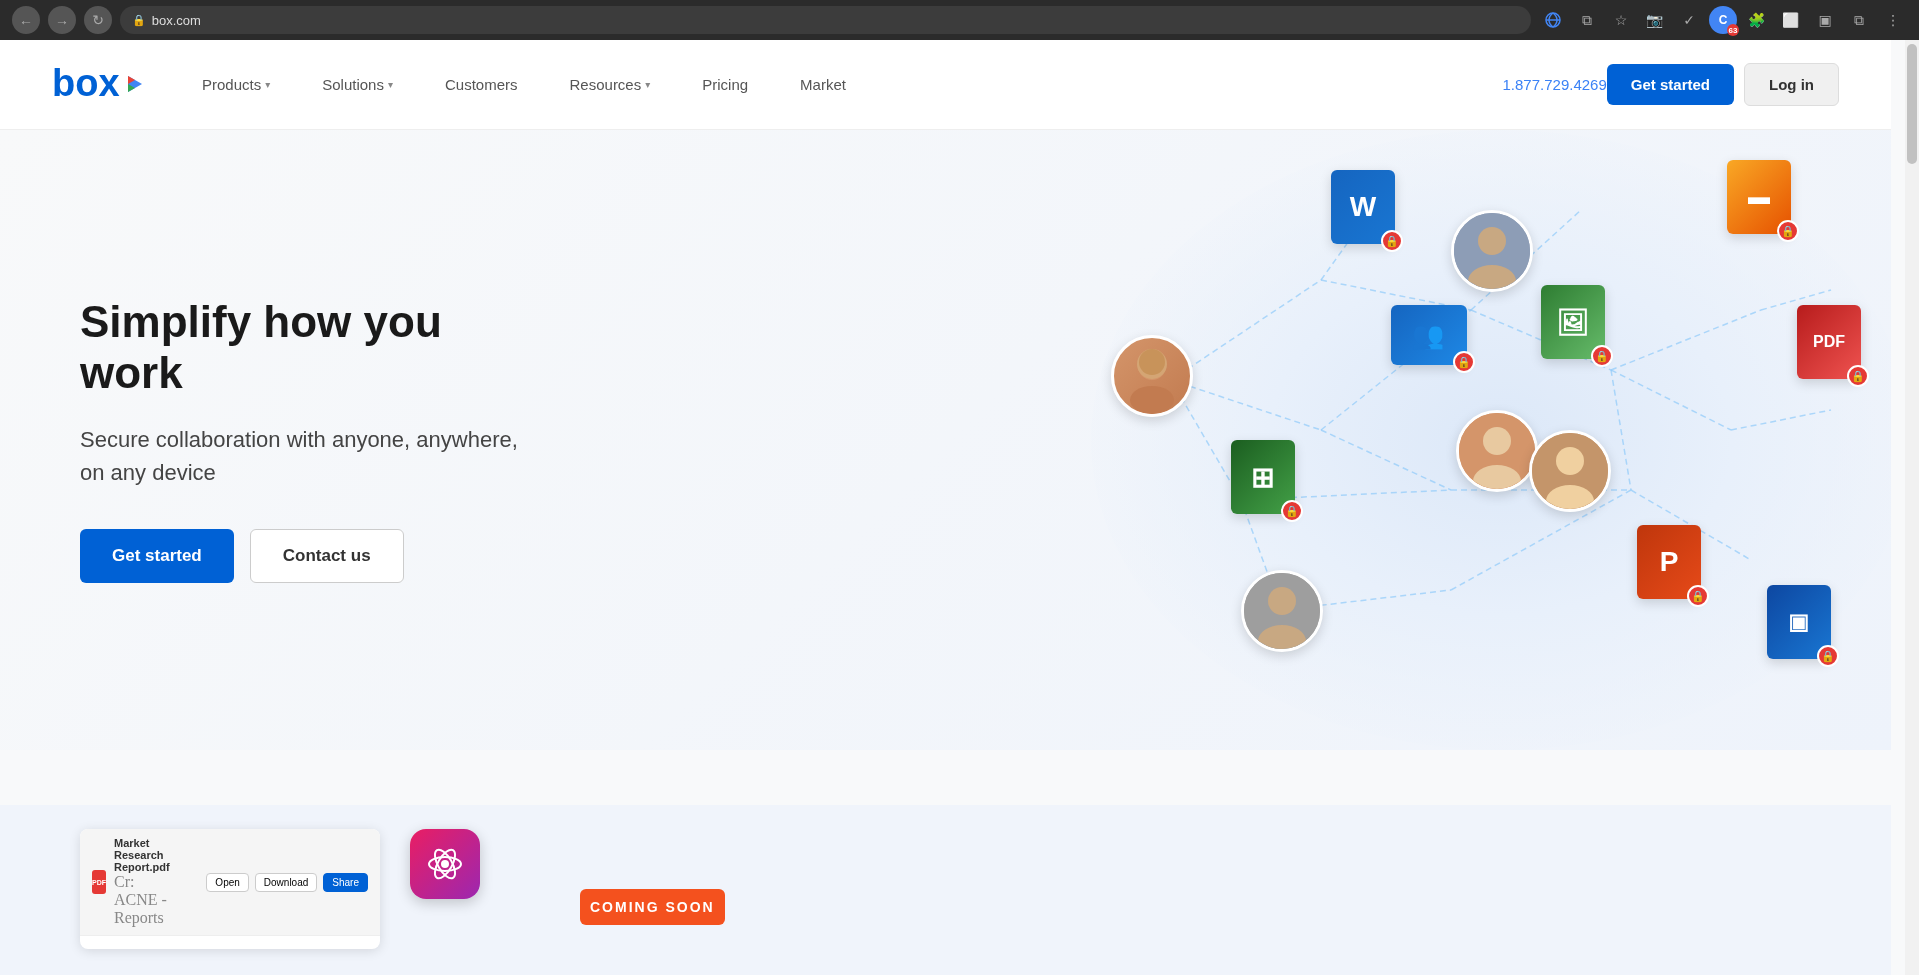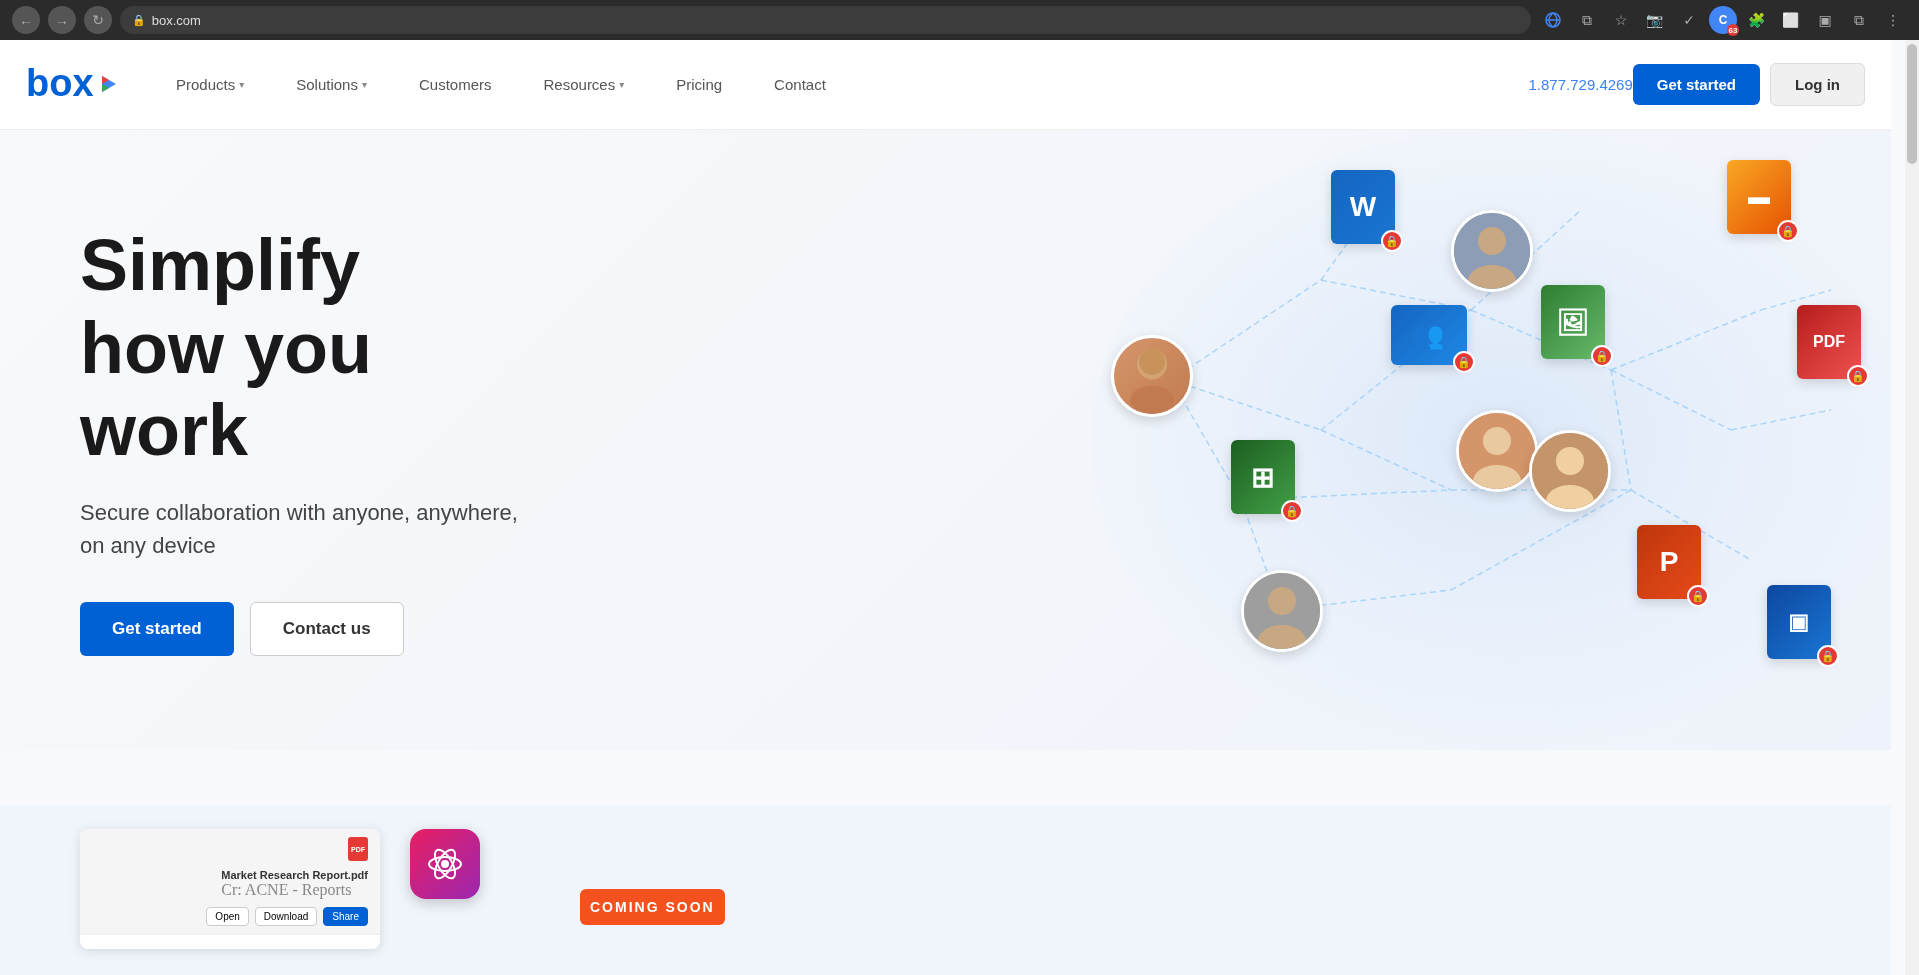--- a/index.html
+++ b/index.html
@@ -42,21 +42,21 @@
     .page-wrapper { width: 1905px; min-height: 935px; position: relative; overflow: hidden; background: #f8f9fa; }
 
     
     .navbar {
       position: absolute;
       top: 0; left: 0; right: 14px;
       height: 90px;
       background: #fff;
       display: flex;
       align-items: center;
-      padding: 0 26px;
+      padding: 0 52px;
       border-bottom: 1px solid #eee;
       z-index: 10;
     }
     .logo { display: flex; align-items: center; gap: 0; margin-right: 60px; }
     .nav-links { display: flex; align-items: center; gap: 52px; flex: 1; }
     .nav-link { color: #555; font-size: 15px; text-decoration: none; display: flex; align-items: center; gap: 4px; cursor: pointer; }
     .chevron-down { font-size: 10px; color: #888; }
     .phone-number { color: #3b82f6; font-size: 15px; margin-left: auto; }
     .btn-get-started {
       background: #0061d5;
@@ -89,21 +89,21 @@
       display: flex;
       align-items: center;
       overflow: hidden;
     }
     .hero-content {
       padding: 60px 80px;
       max-width: 600px;
       z-index: 2;
     }
     .hero-title {
-      font-size: 72px;
+      font-size: 44px;
       font-weight: 800;
       color: #1a1a1a;
       line-height: 1.15;
       margin-bottom: 24px;
     }
     .hero-subtitle {
       font-size: 22px;
       color: #444;
       line-height: 1.5;
       margin-bottom: 40px;
@@ -229,23 +229,22 @@
       flex-direction: column;
       overflow: hidden;
     }
     .preview-card-header {
       background: #f5f5f5;
       padding: 8px 12px;
       font-size: 12px;
       color: #555;
       border-bottom: 1px solid #eee;
       display: flex;
-      align-items: flex-end;
+      align-items: center;
       gap: 8px;
-      flex-direction: column;
     }
     .preview-pdf-icon { width: 20px; height: 24px; background: #e53935; border-radius: 3px; display: flex; align-items: center; justify-content: center; color: white; font-size: 8px; }
     .atom-icon {
       position: absolute;
       bottom: 20px;
       left: 620px;
       width: 70px;
       height: 70px;
       background: linear-gradient(135deg, #e91e63, #9c27b0);
       border-radius: 16px;
@@ -323,21 +322,21 @@
         <span>Customers</span>
       </a>
       <a class="nav-link">
         <span>Resources</span>
         <span class="chevron-down">▾</span>
       </a>
       <a class="nav-link">
         <span>Pricing</span>
       </a>
       <a class="nav-link">
-        <span>Contact</span>
+        <span>Market</span>
       </a>
       <span class="phone-number">1.877.729.4269</span>
     </div>
 
     <button class="btn-get-started">Get started</button>
     <button class="btn-login">Log in</button>
   </nav>
 
   <section class="hero">
 

